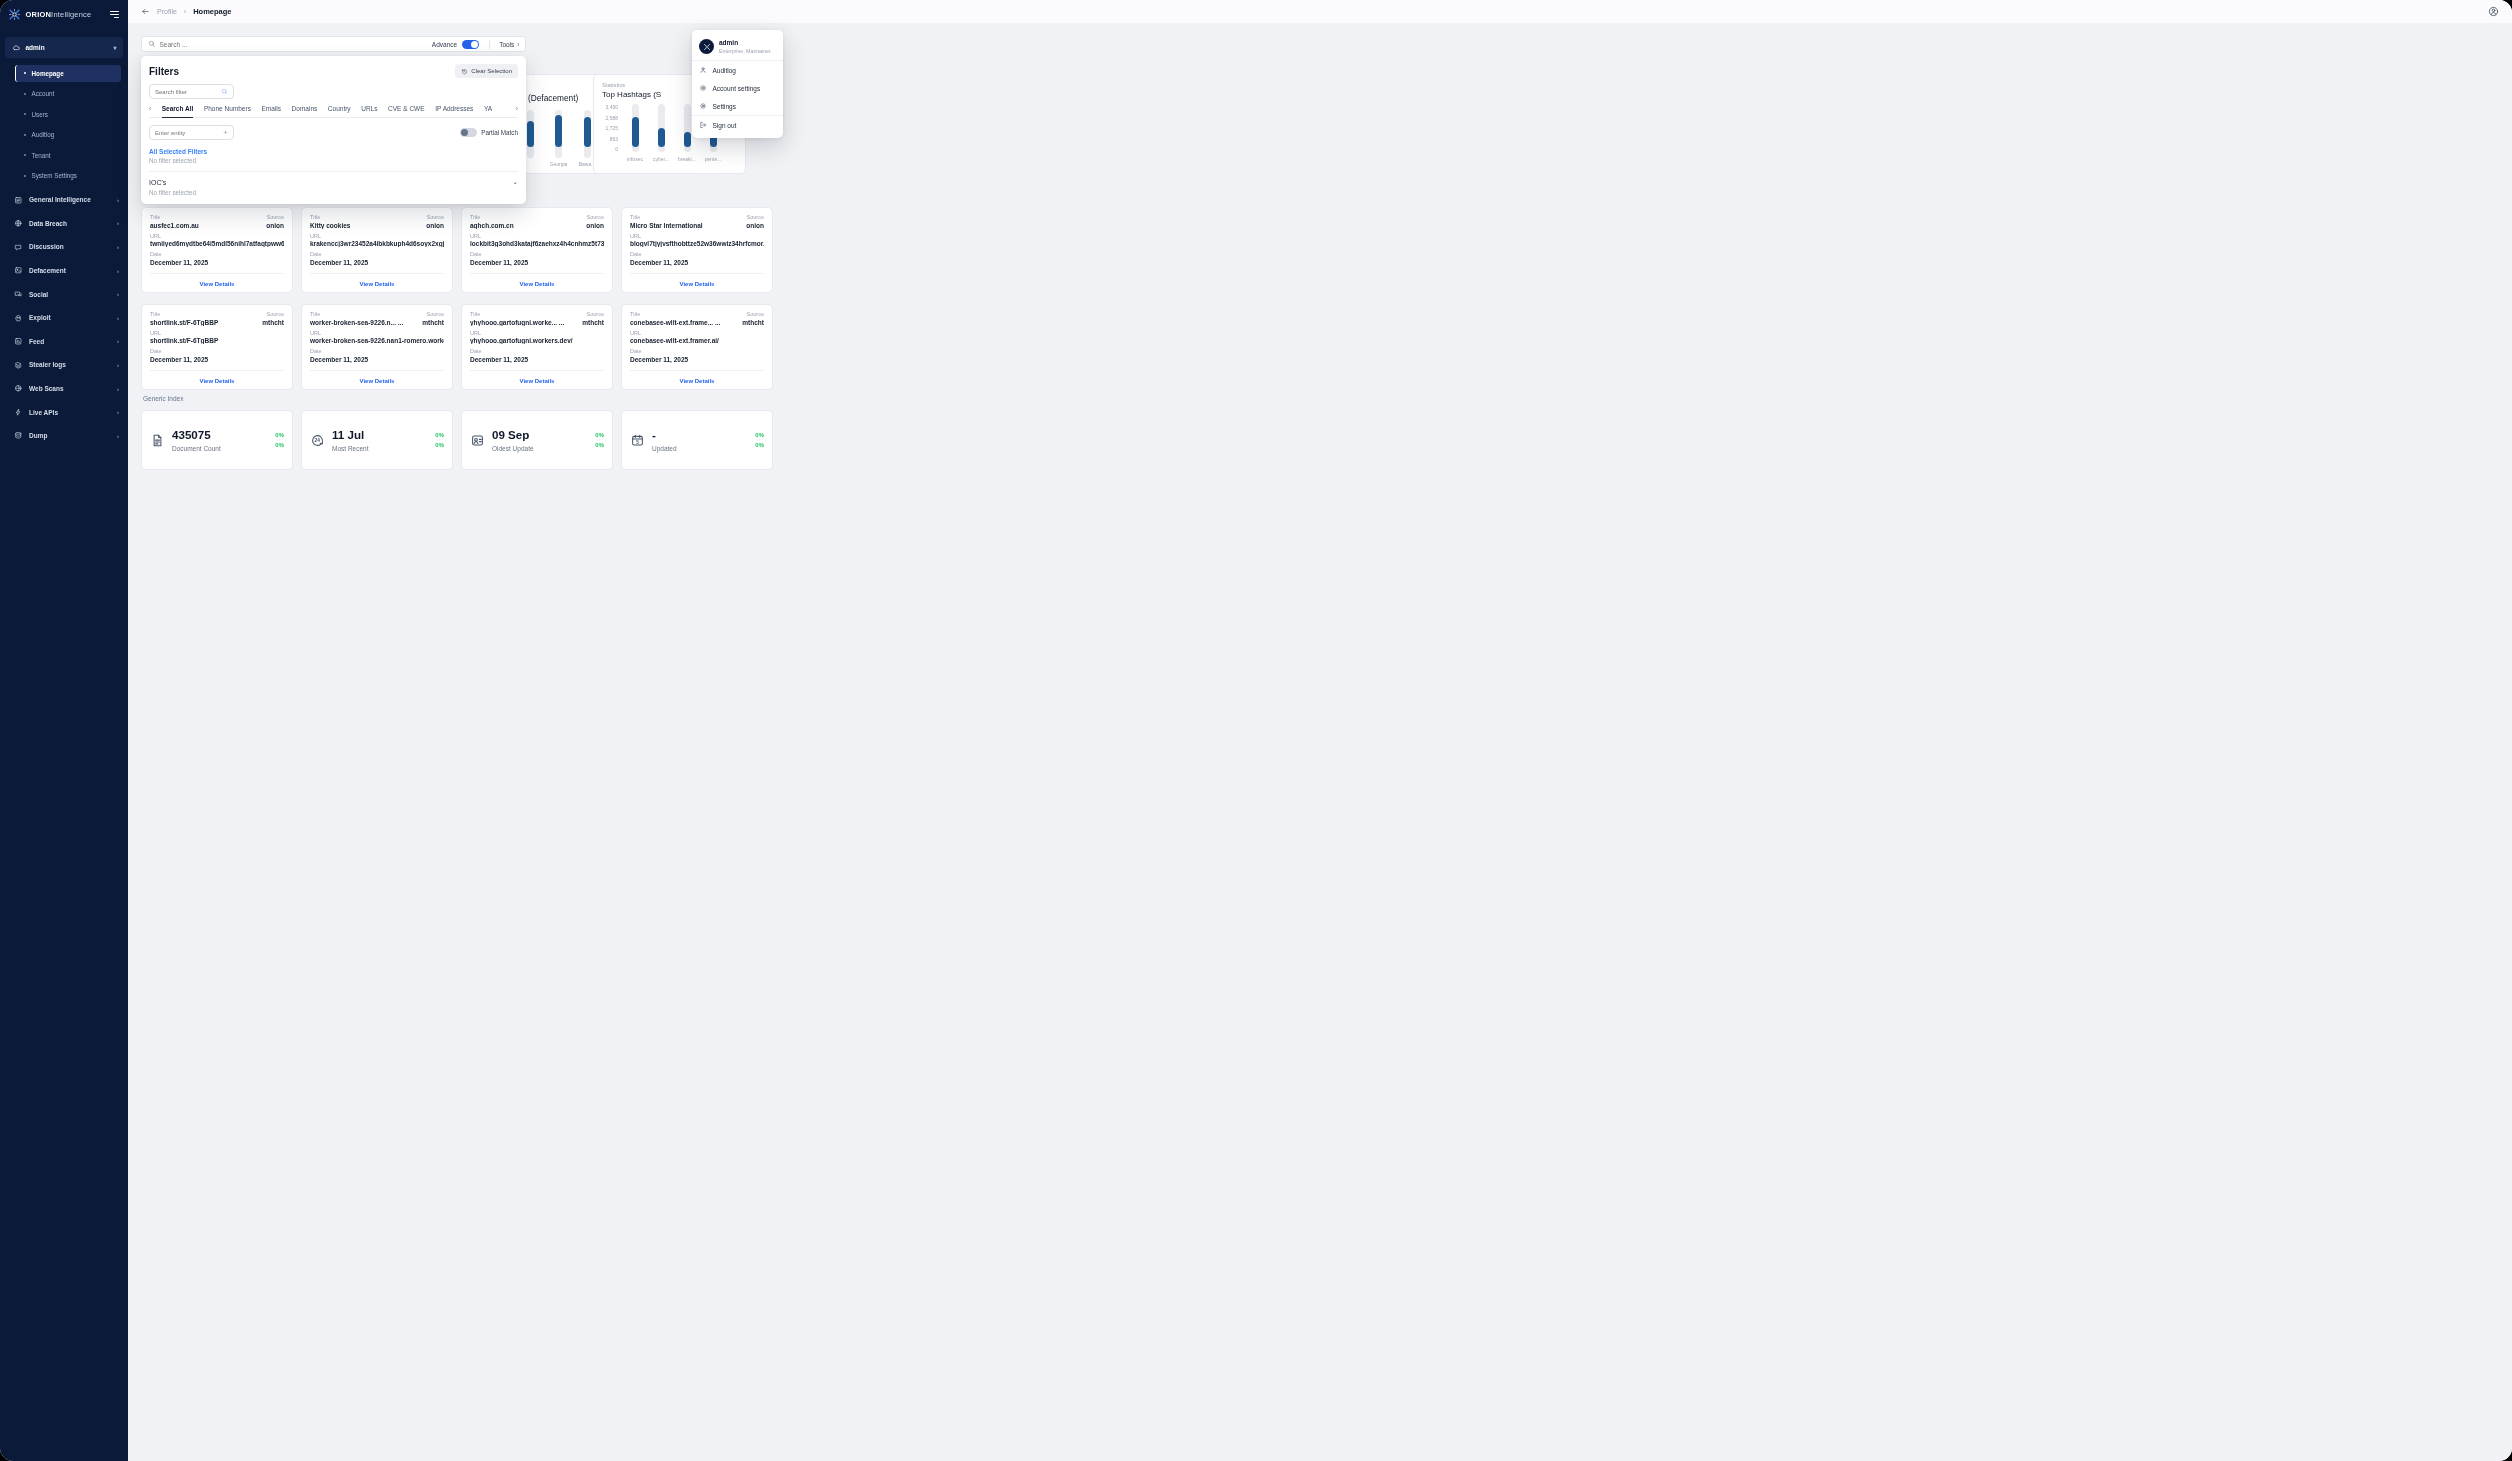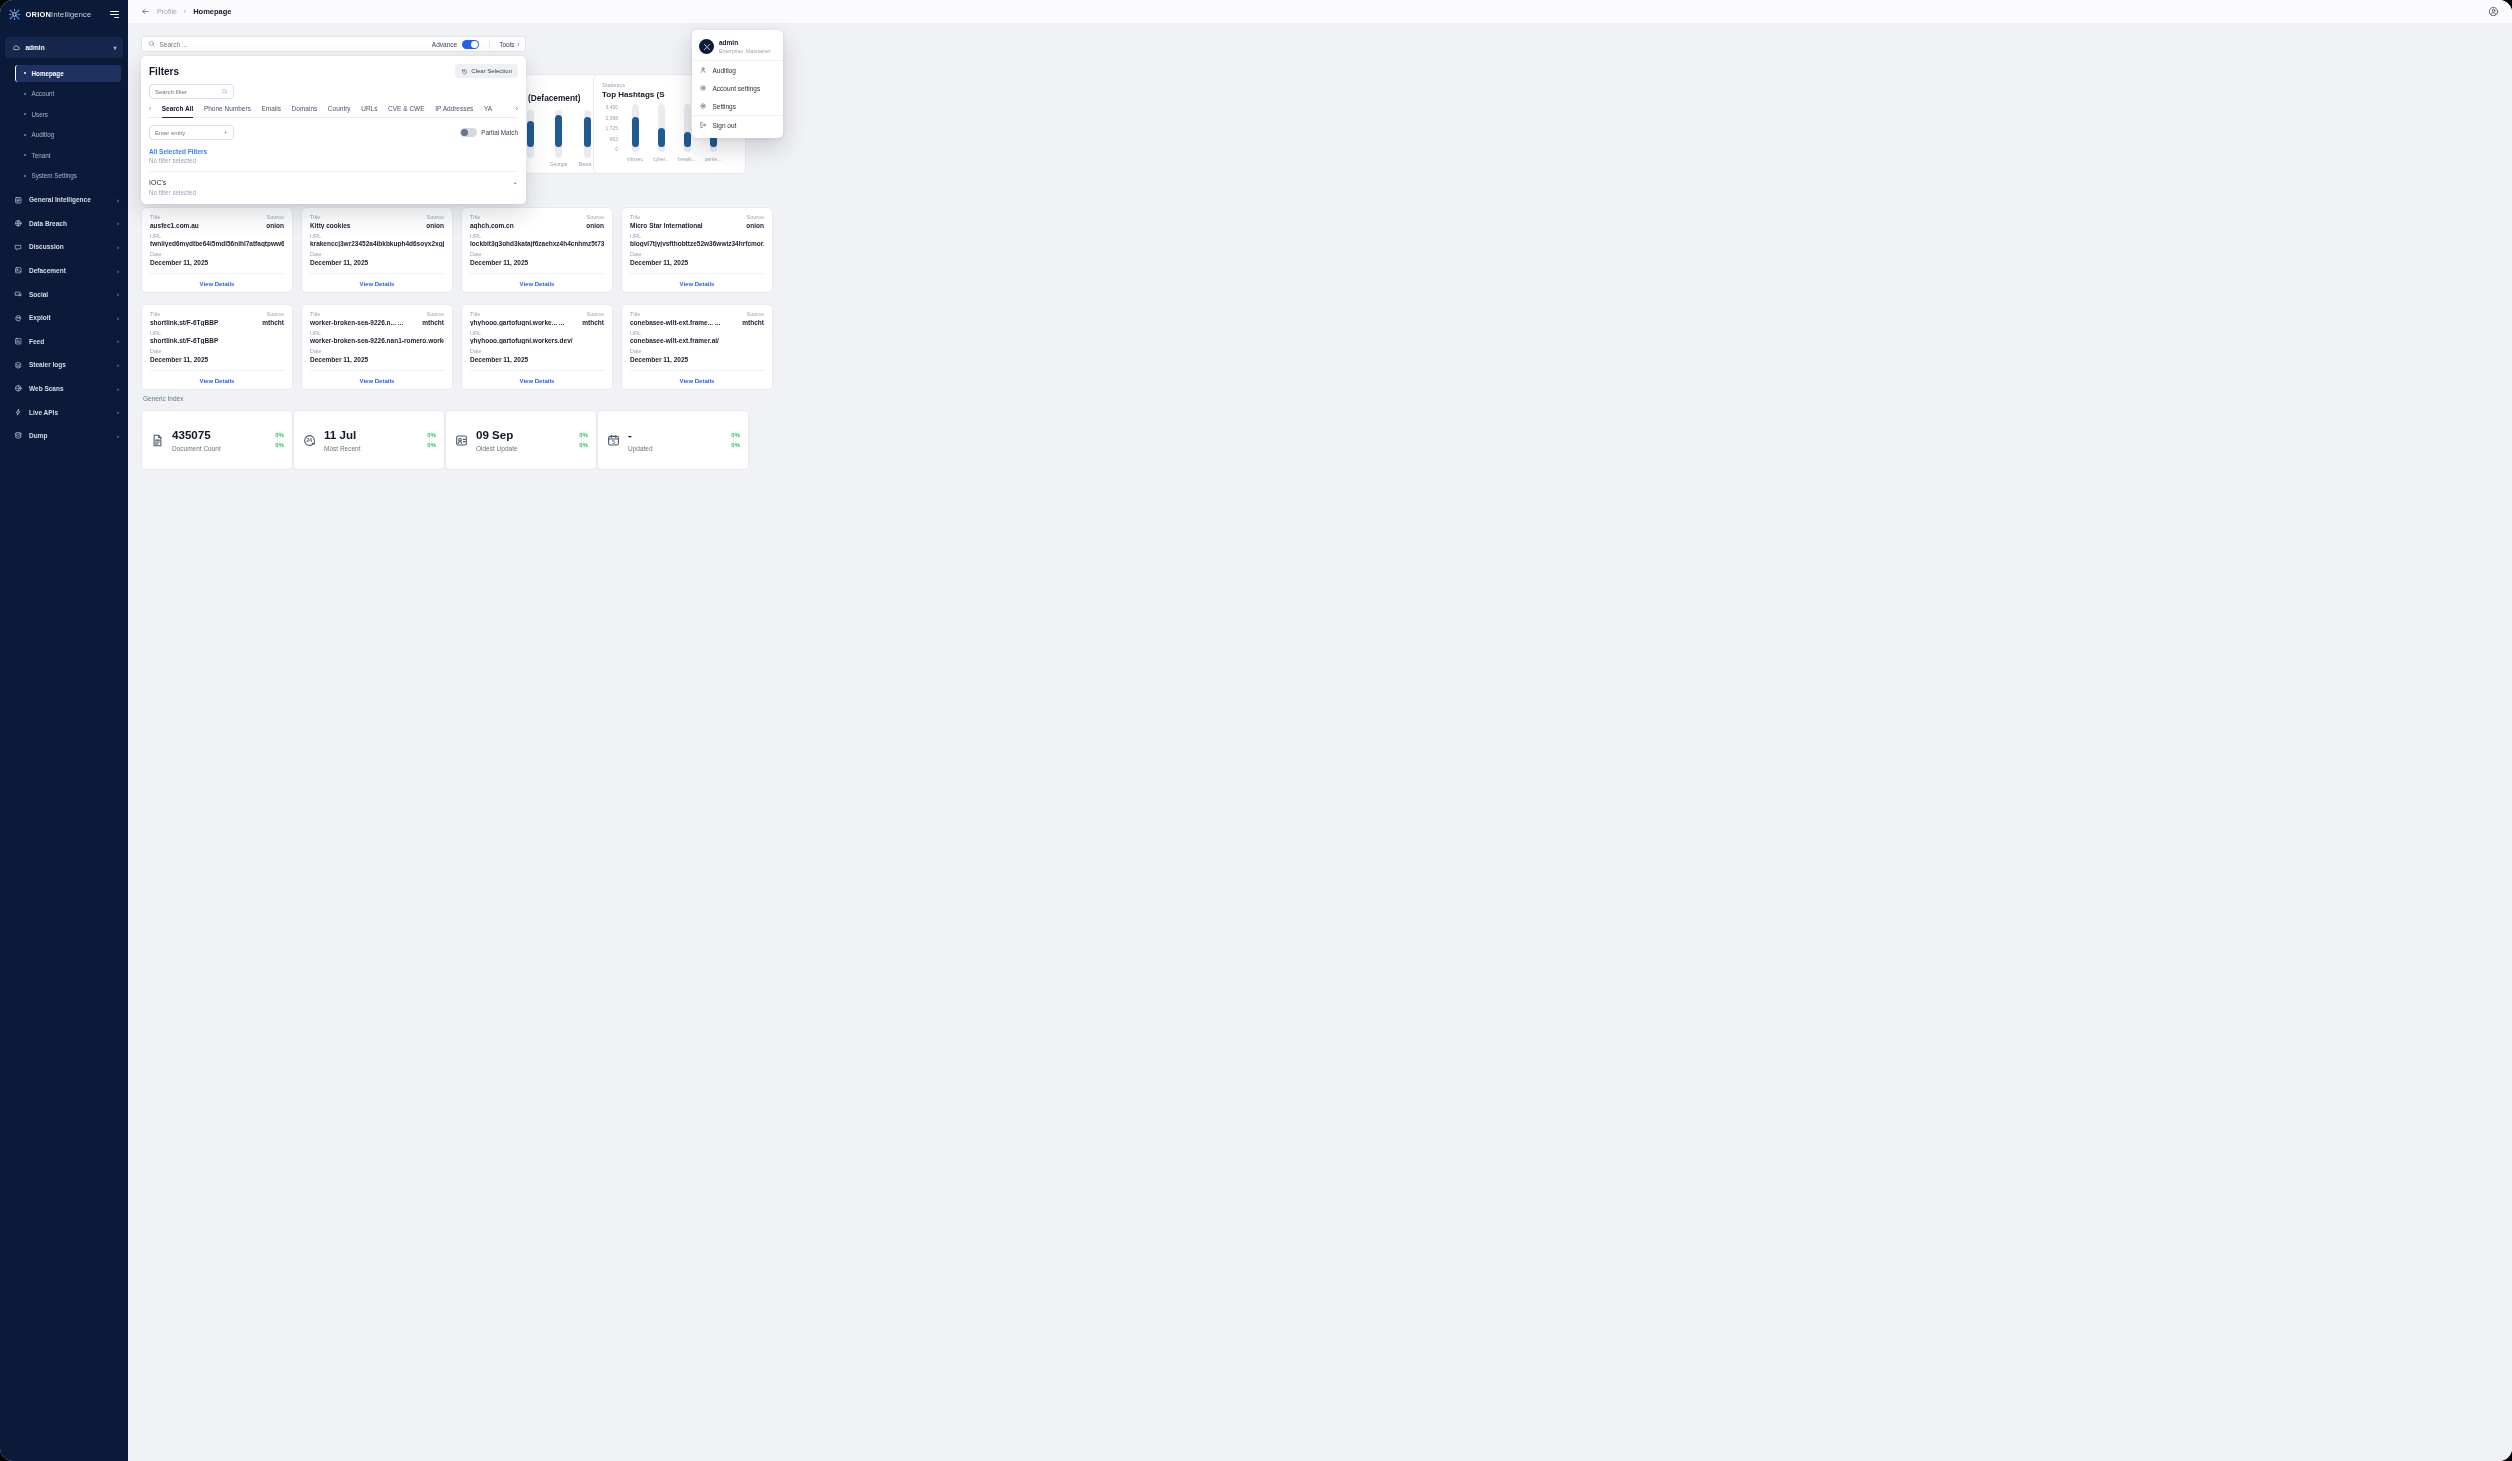--- a/index.html
+++ b/index.html
@@ -45,21 +45,21 @@
   .toggle.off{background:#d5d9df}
   .toggle .knob{position:absolute;top:1px;width:7px;height:7px;border-radius:50%;background:#fff}
   .toggle.on .knob{right:1px}
   .toggle.off .knob{left:1px;background:#64748b}
 
   
   .chart-card{position:absolute;top:74px;height:100px;background:#fff;border:0.5px solid #e7e9ee;border-radius:5px;z-index:1;padding:7px 8px;overflow:hidden}
   .chart-card.defacement{left:334px;width:152px}
   .chart-card.hashtags{left:465px;width:153px}
   .stat-label{font-size:5.8px;color:#9ca3af}
-  .chart-title{font-size:8px;font-weight:700;color:#111827;margin-top:2px;white-space:nowrap}
+  .chart-title{font-size:8px;font-weight:400;color:#111827;margin-top:2px;white-space:nowrap}
   .chart-title.indent{margin-left:57px;margin-top:11px;font-size:8.3px}
   .info-icon{position:absolute;top:7px;right:7px;cursor:pointer;display:flex}
   .chart-area{display:flex;margin-top:5px}
   .y-axis{width:20px;height:48px;display:flex;flex-direction:column;justify-content:space-between;align-items:flex-end;padding-right:4px;font-size:5px;color:#9aa3af}
   .bars{display:flex}
   .bar-col{display:flex;flex-direction:column;align-items:center}
   .bars-ht .bar-col{width:26px}
   .bar-track{width:7px;height:48px;background:#e9ebef;border-radius:3.5px;position:relative}
   .bar-fill{position:absolute;left:0;right:0;background:#1f5a93;border-radius:3.5px}
   .bars-ht .bar-fill{bottom:11%}
@@ -107,21 +107,21 @@
   .rrow{display:flex;justify-content:space-between;gap:5px}
   .rcol.right{text-align:right}
   .rlabel{font-size:5.5px;color:#9aa3b2}
   .rtitle{font-size:6.5px;font-weight:700;color:#17202e;margin-top:1.5px;white-space:nowrap;overflow:hidden}
   .rgroup{margin-top:4px}
   .rfooter{margin-top:auto;border-top:0.5px solid #eef0f2;padding-top:4.5px;text-align:center}
   .view{font-size:6px;font-weight:700;color:#2563eb;cursor:pointer}
 
   
   .gi-label{position:absolute;left:15px;top:395px;font-size:6.5px;color:#64748b;z-index:1}
-  .gi-row{position:absolute;left:13px;top:410px;width:634px;display:grid;grid-template-columns:repeat(4,152px);z-index:1}
+  .gi-row{position:absolute;left:13px;top:410px;width:634px;display:grid;grid-template-columns:repeat(4,152px);gap:8px;z-index:1}
   .scard{background:#fff;border:0.5px solid #e7e9ee;border-radius:5px;height:60px;padding:8px;display:flex;align-items:center;gap:7px}
   .sbody{min-width:0}
   .svalue{font-size:11.6px;font-weight:700;color:#0f172a;white-space:nowrap}
   .slabel{font-size:6.5px;color:#6b7280;margin-top:4.5px;white-space:nowrap}
   .spcts{margin-left:auto;display:flex;flex-direction:column;align-items:flex-end;gap:3.5px}
   .pct{font-size:6px;font-weight:700;color:#22c55e}
   .sicon{flex-shrink:0;display:flex}
 
   svg.ic{stroke:currentColor;fill:none;stroke-width:1.4;stroke-linecap:round;stroke-linejoin:round}
 </style>

